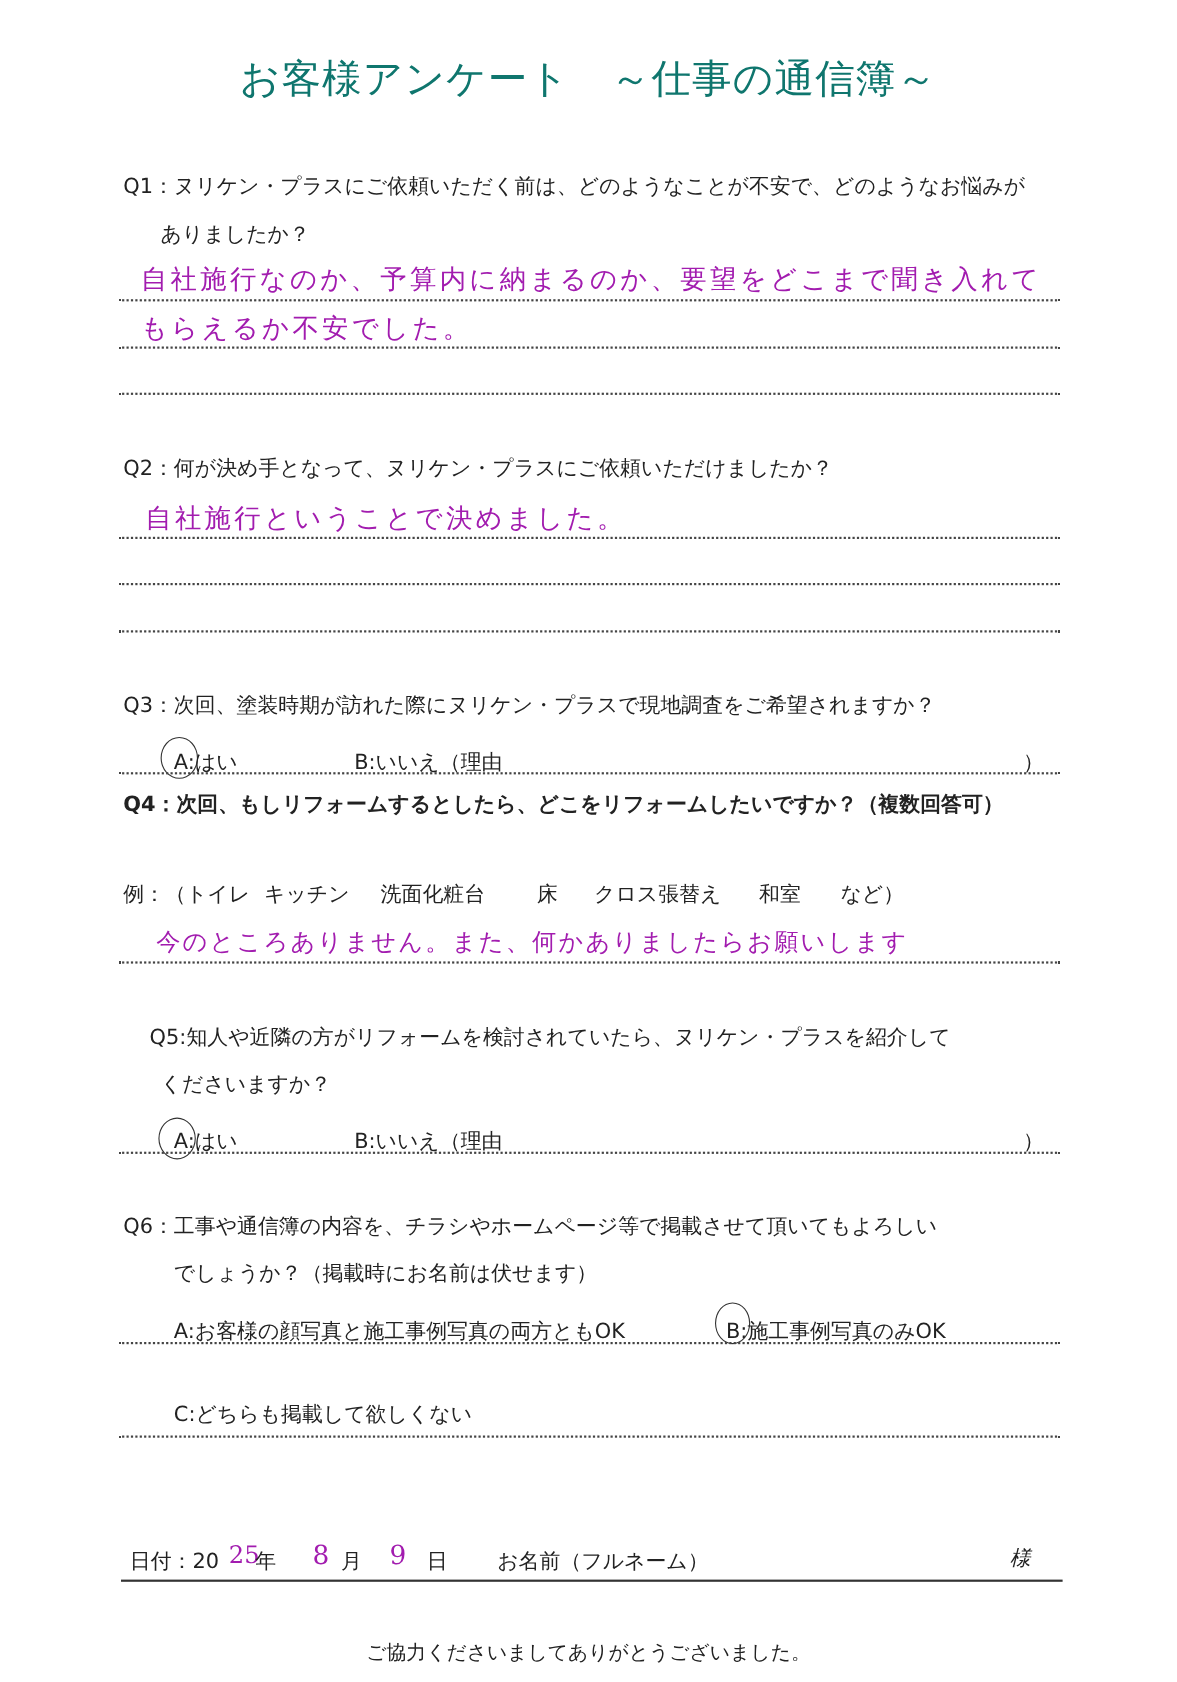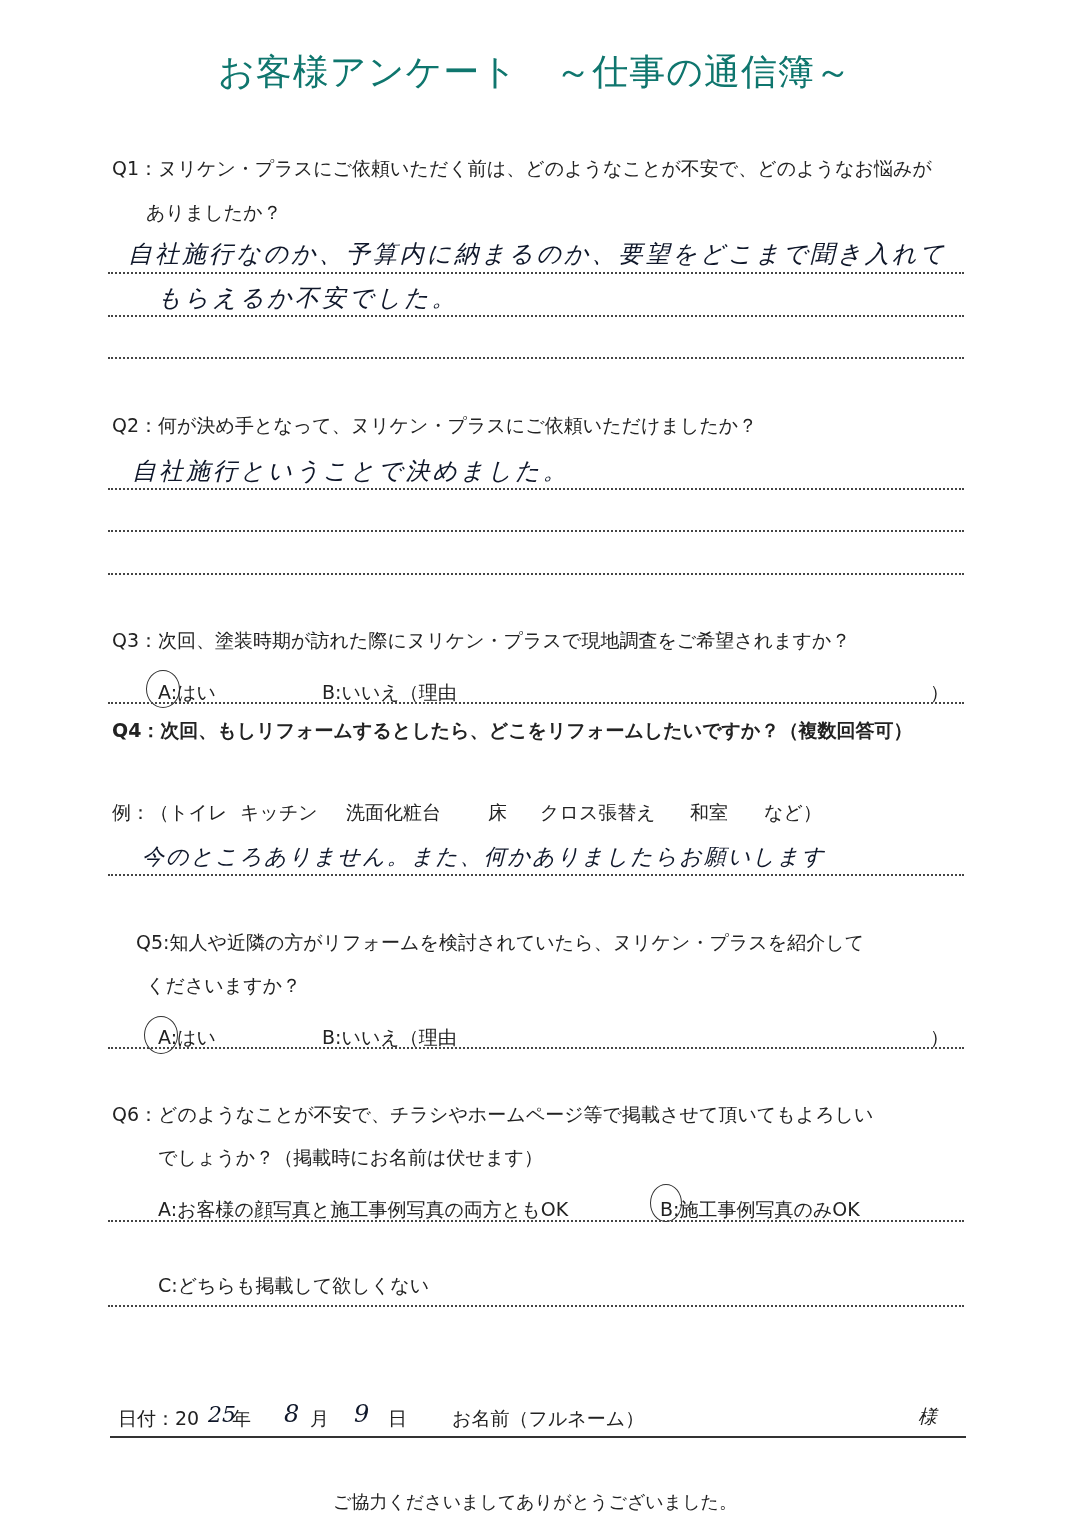--- a/index.html
+++ b/index.html
@@ -1,37 +1,37 @@
 <!DOCTYPE html>
 <html><head>
 <meta charset="utf-8">
 <style>
   html, body { margin:0; padding:0; background:#ffffff; }
   body { width:1070px; height:1529px; position:relative; overflow:hidden;
          font-family:"DejaVu Sans", "Liberation Sans", sans-serif; color:#1e1e1e; }
   .abs { position:absolute; white-space:nowrap; }
   .title { left:0; width:1070px; top:48px; text-align:center; font-size:36px; letter-spacing:1px; color:#0f766e; }
   .q { font-size:19px; color:#222; }
-  .hand { font-family:"DejaVu Serif", "Liberation Serif", serif; font-size:24px; color:#0f172a; letter-spacing:3px; font-style:italic; font-weight:300;text-align:center; }
+  .hand { font-family:"DejaVu Serif", "Liberation Serif", serif; font-size:24px; color:#a21caf; letter-spacing:3px; font-weight:300;text-align:center; }
   .dots { position:absolute; left:108px; width:856px; height:0; border-top:2px dotted #444; }
   .solid { position:absolute; left:110px; width:856px; height:0; border-top:2px solid #333; }
   .opt { font-size:19px; color:#222; }
   .circle { position:absolute; border:1.6px solid #333; border-radius:50%; }
   .paren-close { font-size:19px; color:#222; }
 </style>
 </head>
 <body>
 
 <div class="abs title">お客様アンケート　～仕事の通信簿～</div>
 
 <div class="abs q" style="left:112px; top:156px;">Q1：ヌリケン・プラスにご依頼いただく前は、どのようなことが不安で、どのようなお悩みが</div>
 <div class="abs q" style="left:146px; top:200px;">ありましたか？</div>
 <div class="abs hand" style="left:128px; top:238px;">自社施行なのか、予算内に納まるのか、要望をどこまで聞き入れて</div>
 <div class="dots" style="top:272px;"></div>
-<div class="abs hand" style="left:128px; top:282px;margin-left:29px;">もらえるか不安でした。</div>
+<div class="abs hand" style="left:128px; top:282px;">もらえるか不安でした。</div>
 <div class="dots" style="top:315px;"></div>
 <div class="abs hand" style="left:128px; top:325px;"></div>
 <div class="dots" style="top:357px;"></div>
 
 <div class="abs q" style="left:112px; top:413px;">Q2：何が決め手となって、ヌリケン・プラスにご依頼いただけましたか？</div>
 <div class="abs hand" style="left:132px; top:455px;">自社施行ということで決めました。</div>
 <div class="dots" style="top:488px;"></div>
 <div class="abs hand" style="left:132px; top:498px;"></div>
 <div class="dots" style="top:530px;"></div>
 <div class="abs hand" style="left:132px; top:540px;"></div>
@@ -56,21 +56,21 @@
 <div class="dots" style="top:874px;"></div>
 
 <div class="abs q" style="left:112px; top:930px;margin-left:24px;">Q5:知人や近隣の方がリフォームを検討されていたら、ヌリケン・プラスを紹介して</div>
 <div class="abs q" style="left:146px; top:973px;">くださいますか？</div>
 <div class="circle" style="left:144px; top:1016px; width:32px; height:36px;"></div>
 <div class="abs opt" style="left:158px; top:1025px;">A:はい</div>
 <div class="abs opt" style="left:322px; top:1025px;">B:いいえ（理由</div>
 <div class="abs paren-close" style="left:930px; top:1025px;">）</div>
 <div class="dots" style="top:1047px;"></div>
 
-<div class="abs q" style="left:112px; top:1102px;">Q6：どのようなことが不安で、チラシやホームページ等で掲載させて頂いてもよろしい</div>
+<div class="abs q" style="left:112px; top:1102px;">Q6：工事や通信簿の内容を、チラシやホームページ等で掲載させて頂いてもよろしい</div>
 <div class="abs q" style="left:158px; top:1145px;">でしょうか？（掲載時にお名前は伏せます）</div>
 <div class="abs opt" style="left:158px; top:1197px;">A:お客様の顔写真と施工事例写真の両方ともOK</div>
 <div class="circle" style="left:650px; top:1184px; width:30px; height:36px;"></div>
 <div class="abs opt" style="left:660px; top:1197px;">B:施工事例写真のみOK</div>
 <div class="dots" style="top:1220px;"></div>
 <div class="abs opt" style="left:158px; top:1273px;">C:どちらも掲載して欲しくない</div>
 <div class="dots" style="top:1305px;"></div>
 
 <div class="abs q" style="left:118px; top:1406px;text-align:center;">日付：20</div>
 <div class="abs hand" style="left:208px; top:1402px; font-size:22px; letter-spacing:0;">25</div>

